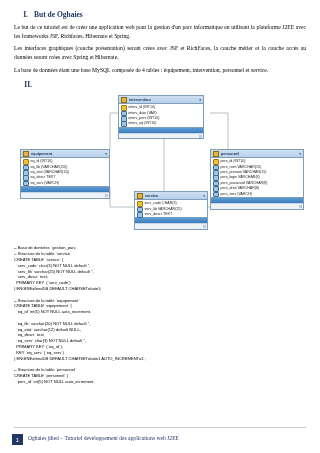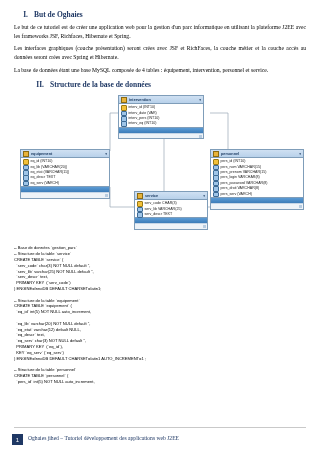--- a/index.html
+++ b/index.html
@@ -20,21 +20,21 @@
     display:flex;gap:6px;
   }
   .sec-num{display:inline-block;width:14px;text-align:right;}
   .para{
     font-size:5.6px;line-height:1.55;text-align:justify;margin:0 0 4px 0;color:#000;
     font-family:"Liberation Serif", serif;
   }
   .sec-title2{
     font-family:"Liberation Serif", serif;
     font-size:7.5px;font-weight:bold;color:#1f3864;
-    margin:6px 0 2px 16px;display:flex;gap:6px;
+    margin:6px 0 2px 4px;display:flex;gap:6px;
   }
 
   
   .diagram{position:relative;width:292px;height:150px;margin:2px 0 4px 0;}
   .entity{
     position:absolute;
     border:1px solid #7f9db9;
     background:#f2f6fb;
     box-shadow:0 0 0 0.5px #ffffff inset;
     font-size:3.6px;
@@ -89,21 +89,20 @@
     <span class="sec-num">I.</span>
     <span>But de Oghaies</span>
   </div>
 
   <p class="para">Le but de ce tutoriel est de créer une application web pour la gestion d'un parc informatique en utilisant  la plateforme J2EE avec les frameworks JSF, Richfaces, Hibernate et Spring.</p>
   <p class="para">Les interfaces graphiques (couche présentation) seront crées avec JSF et RichFaces, la couche métier et la couche accès au données seront crées avec Spring et Hibernate.</p>
   <p class="para">La base de données étant  une base MySQL composée de 4 tables : équipement, intervention, personnel et service.</p>
 
   <div class="sec-title2">
     <span class="sec-num">II.</span>
-    <span>Structure de la base de données</span>
   </div>
 
   <div class="diagram">
 
     <svg width="292" height="150" style="position:absolute;left:0;top:0;">
       <polyline points="96,60 96,22 108,22" fill="none" stroke="#9aa7b4" stroke-width="0.7"></polyline>
       <polyline points="196,22 214,22 214,60" fill="none" stroke="#9aa7b4" stroke-width="0.7"></polyline>
       <polyline points="96,96 96,116 128,116" fill="none" stroke="#9aa7b4" stroke-width="0.7"></polyline>
       <polyline points="186,116 214,116 214,104" fill="none" stroke="#9aa7b4" stroke-width="0.7"></polyline>
       <polyline points="150,46 150,104" fill="none" stroke="#9aa7b4" stroke-width="0.7"></polyline>

